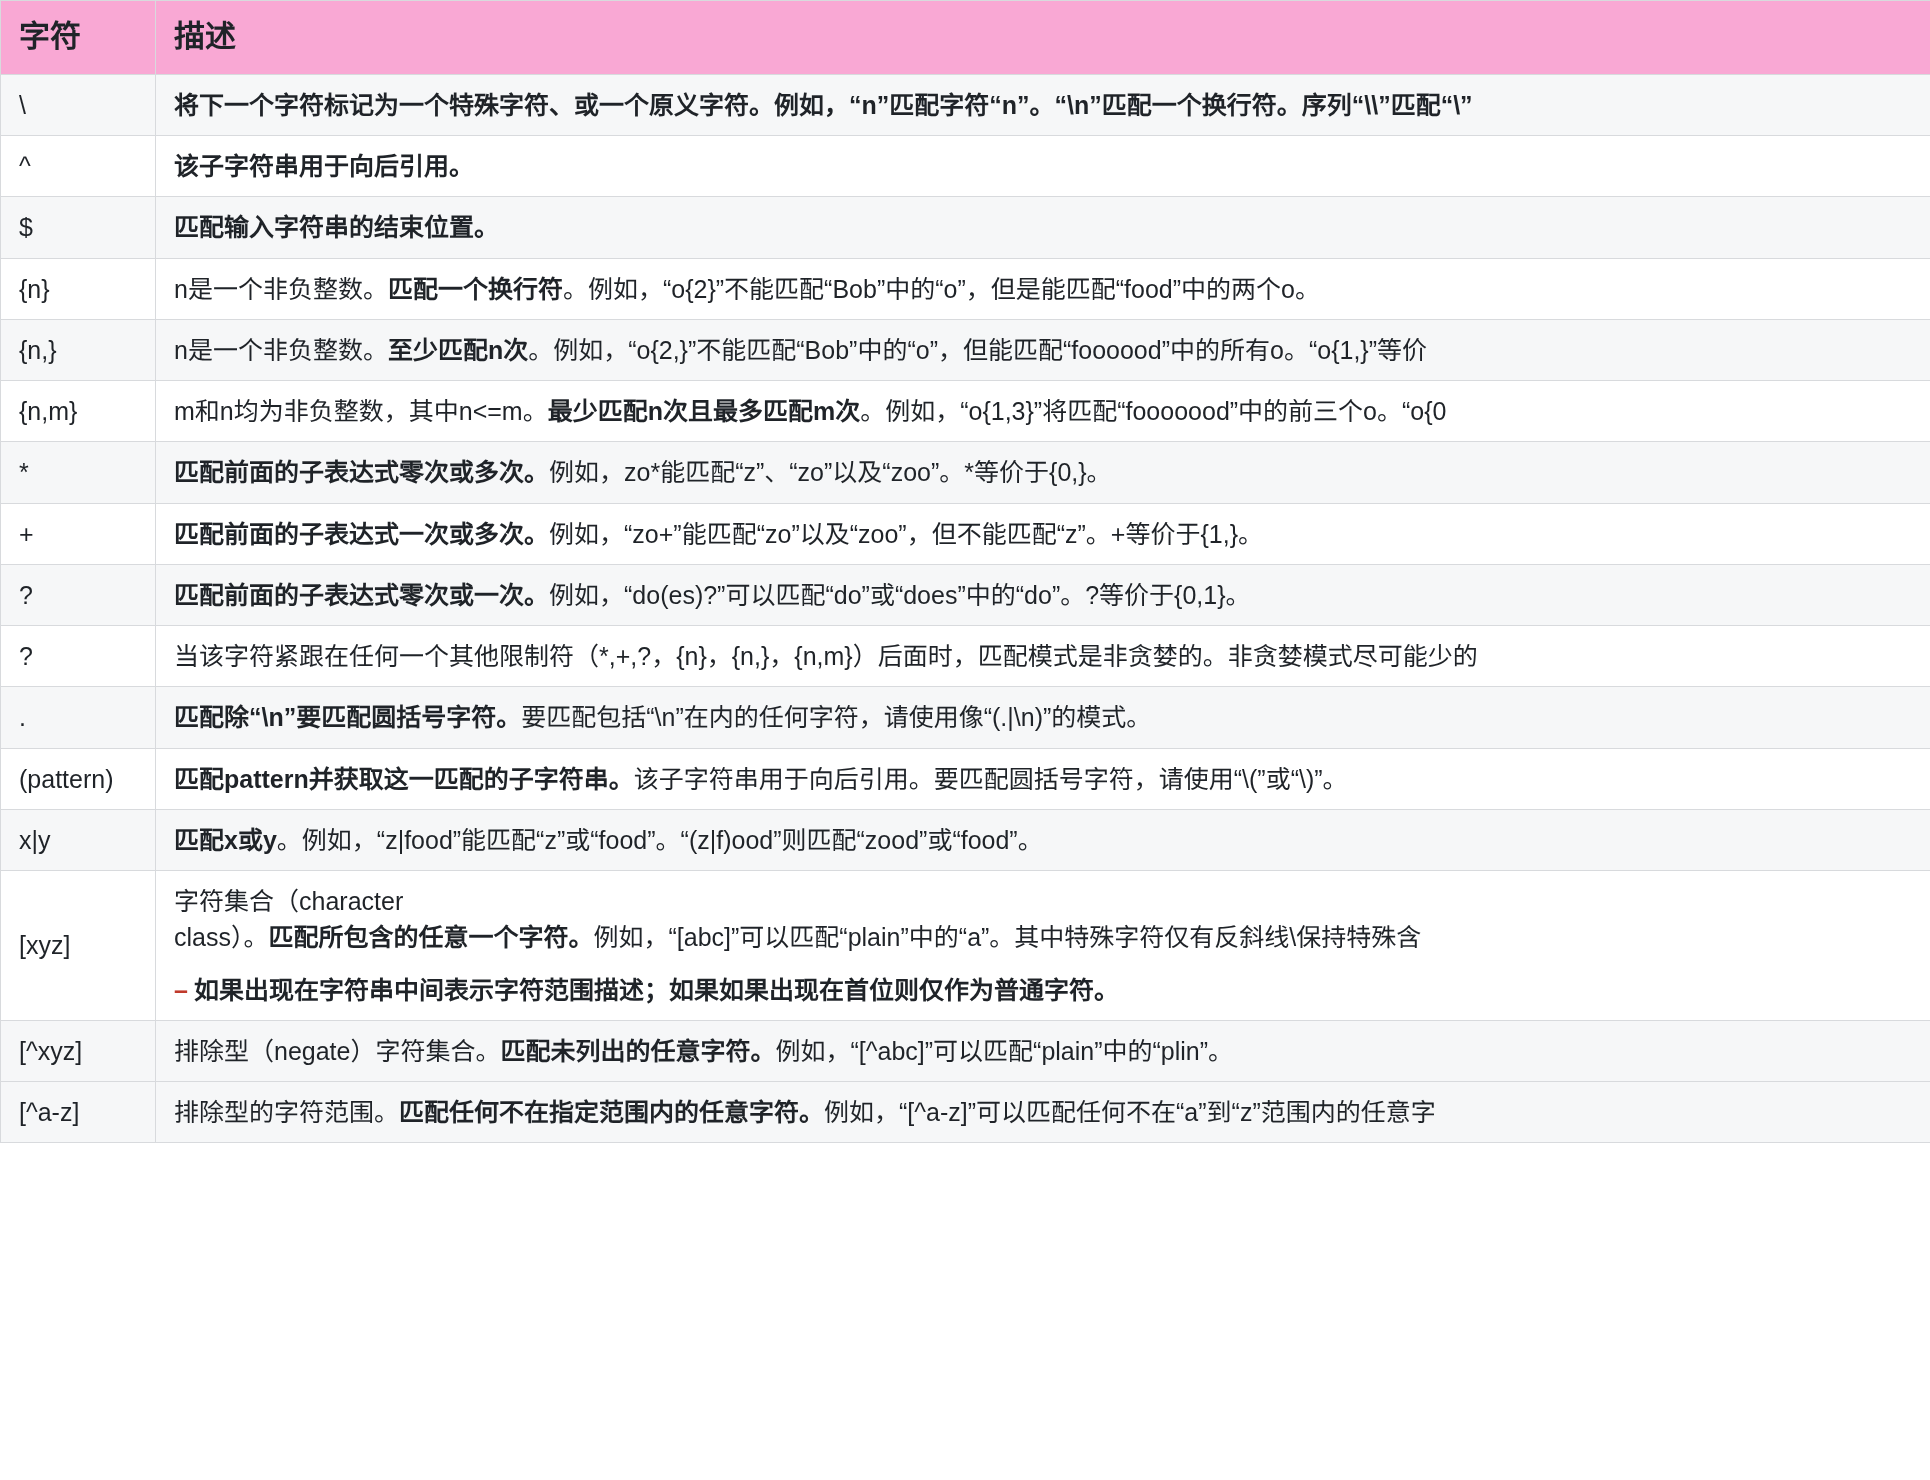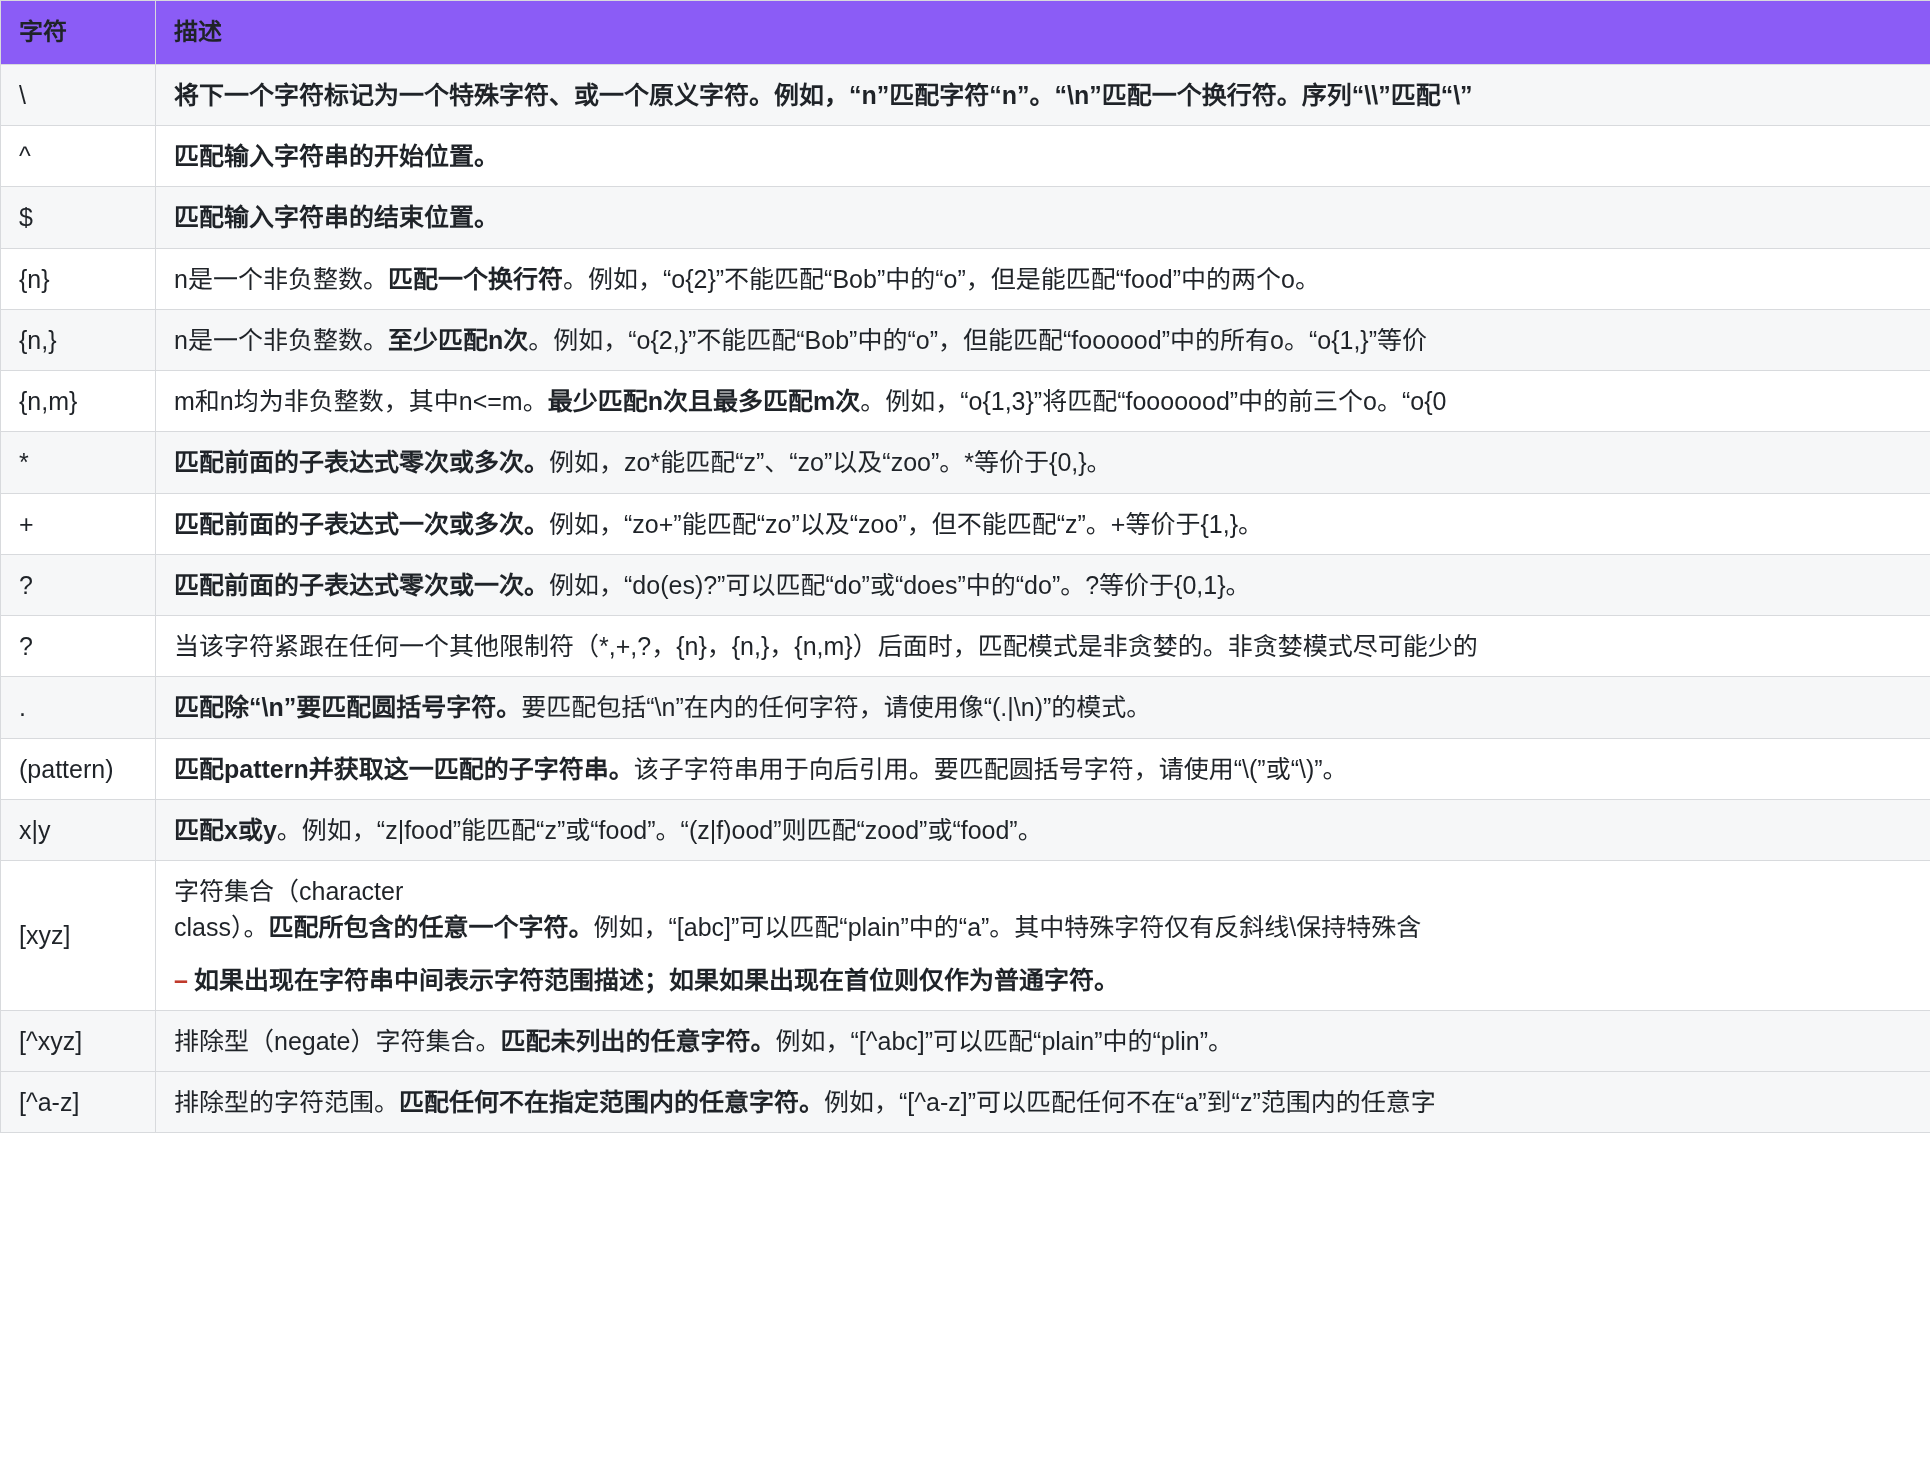--- a/index.html
+++ b/index.html
@@ -28,22 +28,22 @@
     border: 1px solid #d8dadd;
     padding: 12px 18px;
     text-align: left;
     vertical-align: middle;
     line-height: 1.45;
     white-space: nowrap;
     overflow: hidden;
   }
   table.regex-table th {
     font-weight: bold;
-    font-size: 24px;
-    background: #8b5cf6;
+    font-size: 31px;
+    background: #f9a8d4;
     color: #1f2328;
     padding-top: 14px;
     padding-bottom: 14px;
   }
   table.regex-table tr.even-row > td {
     background: #f6f7f8;
   }
   table.regex-table tr.odd-row > td {
     background: #ffffff;
   }
@@ -82,21 +82,21 @@
       <th>描述</th>
     </tr>
   </thead>
   <tbody id="table-body">
       <tr class="even-row">
         <td class="char-cell">\</td>
         <td class="desc-cell"><b>将下一个字符标记为一个特殊字符、或一个原义字符。例如，“n”匹配字符“n”。“\n”匹配一个换行符。序列“\\”匹配“\”</b></td>
       </tr>
       <tr class="odd-row">
         <td class="char-cell">^</td>
-        <td class="desc-cell"><b>匹配输入字符串的开始位置。</b></td>
+        <td class="desc-cell"><b>该子字符串用于向后引用。</b></td>
       </tr>
       <tr class="even-row">
         <td class="char-cell">$</td>
         <td class="desc-cell"><b>匹配输入字符串的结束位置。</b></td>
       </tr>
       <tr class="odd-row">
         <td class="char-cell">{n}</td>
         <td class="desc-cell">n是一个非负整数。<b>匹配一个换行符</b>。例如，“o{2}”不能匹配“Bob”中的“o”，但是能匹配“food”中的两个o。</td>
       </tr>
       <tr class="even-row">

